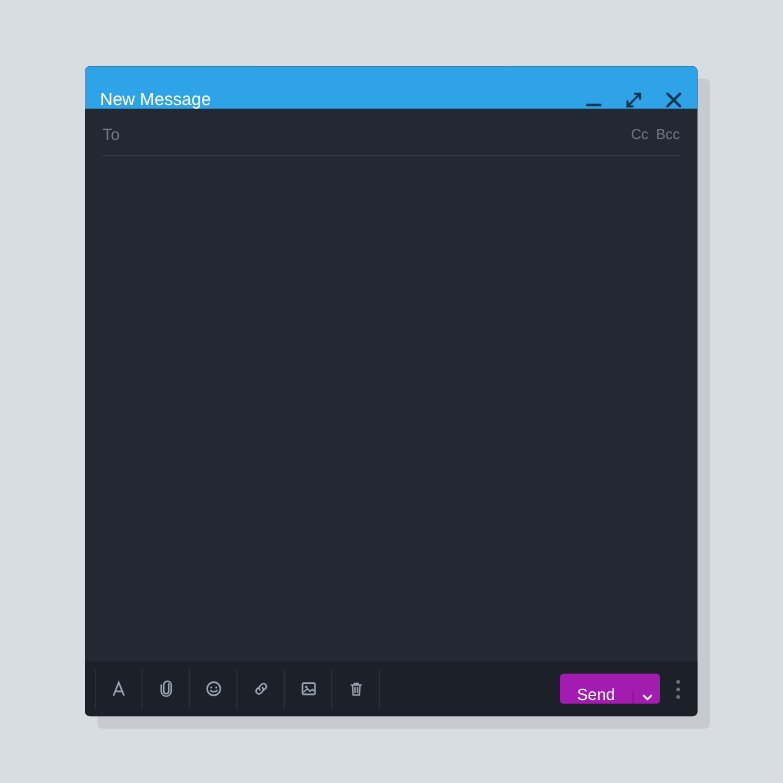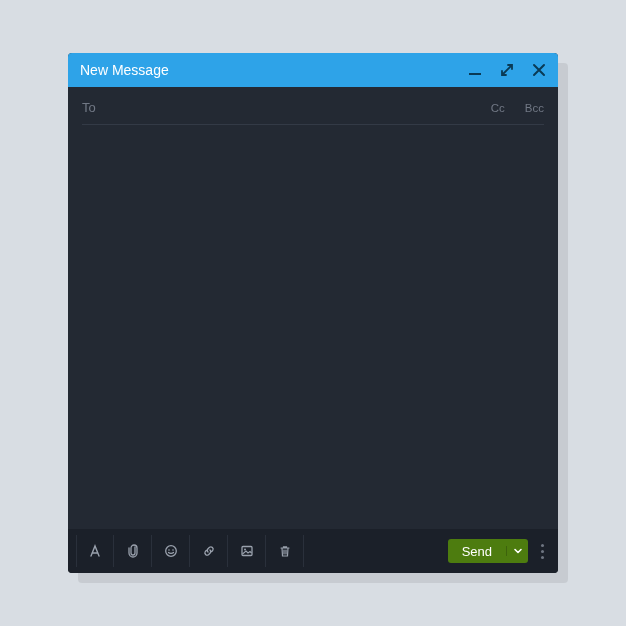--- a/index.html
+++ b/index.html
@@ -26,21 +26,21 @@
     background: #232933;
     border-radius: 4px;
     overflow: hidden;
     display: flex;
     flex-direction: column;
   }
   .titlebar {
     background: #2ea3e8;
     height: 34px;
     display: flex;
-    align-items: center;
+    align-items: flex-end;
     padding: 0 12px;
     color: #fff;
     font-size: 14px;
   }
   .titlebar .title { flex: 1; }
   .titlebar .controls { display: flex; align-items: center; gap: 18px; }
   .titlebar .controls span { display: inline-flex; align-items: center; justify-content: center; cursor: pointer; }
   .titlebar svg { display: block; }
 
   .fields { padding: 4px 14px 0 14px; border-radius: 30px; }
@@ -52,21 +52,21 @@
   }
   .field .label { color: #717885; font-size: 13px; flex: 0 0 auto; margin-right: 10px; }
   .field input {
     flex: 1;
     background: transparent;
     border: none;
     outline: none;
     color: #cfd3d9;
     font-size: 13px;
   }
-  .field .extras { color: #717885; font-size: 11.5px; display: flex; gap: 20px; }
+  .field .extras { color: #717885; font-size: 11.5px; display: flex; gap: 6px; }
   .field .extras span { cursor: pointer; }
 
   .body { flex: 1; padding: 10px 14px; }
   .body textarea {
     width: 100%; height: 100%;
     background: transparent; border: none; outline: none; resize: none;
     color: #cfd3d9; font-size: 13px; font-family: inherit;
   }
 
   .toolbar {
@@ -82,25 +82,25 @@
     display: inline-flex; align-items: center; justify-content: center;
     border-right: 1px solid #2a303b;
     cursor: pointer;
   }
   .tool:first-child { border-left: 1px solid #2a303b; }
   .tool svg { display: block; }
   .toolbar .spacer { flex: 1; }
 
   .send-group { display: flex; align-items: center; gap: 6px; }
   .send-btn {
-    display: flex; align-items: center;
+    display: flex; align-items: flex-end;
     height: 24px;
     border-radius: 3px;
     overflow: hidden;
-    background: #4d7c0f;
+    background: #a21caf;
     color: #fff;
     font-size: 13px;
     cursor: pointer;
   }
   .send-main { display: flex; align-items: center; padding: 0 14px; }
   .send-split {
     width: 22px; display: flex; align-items: center; justify-content: center;
     border-left: 1px solid rgba(0,0,0,0.2);
   }
   .more {

